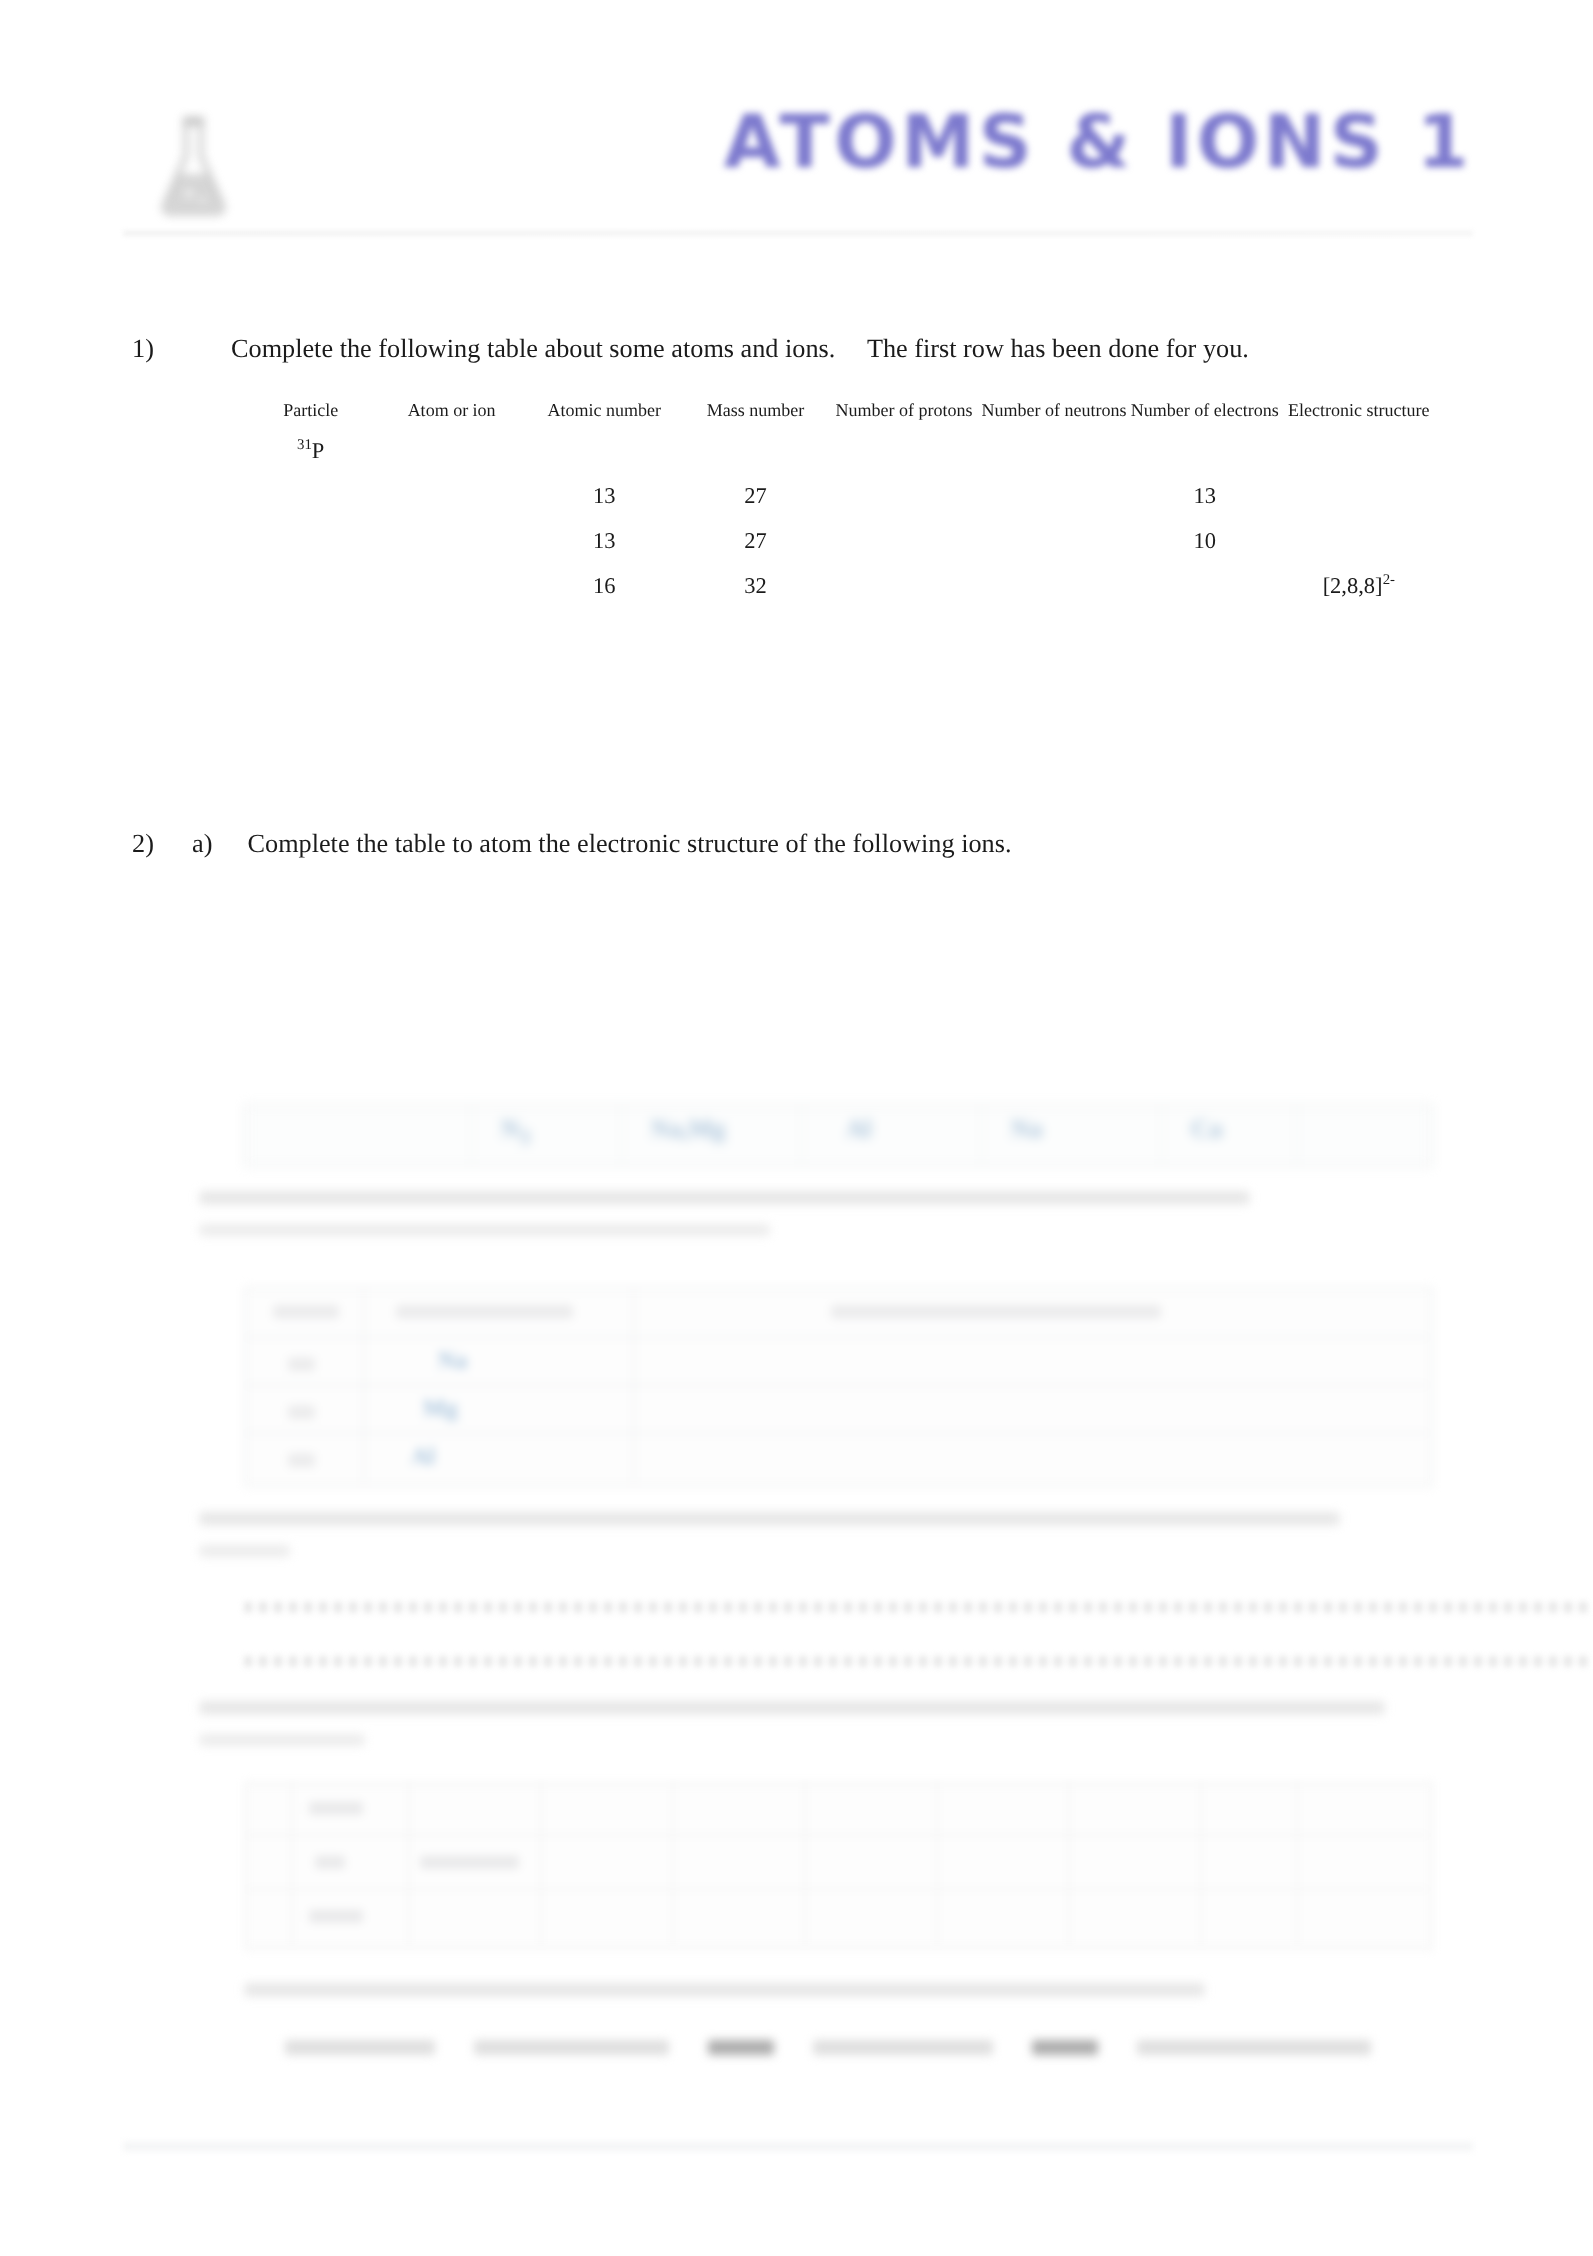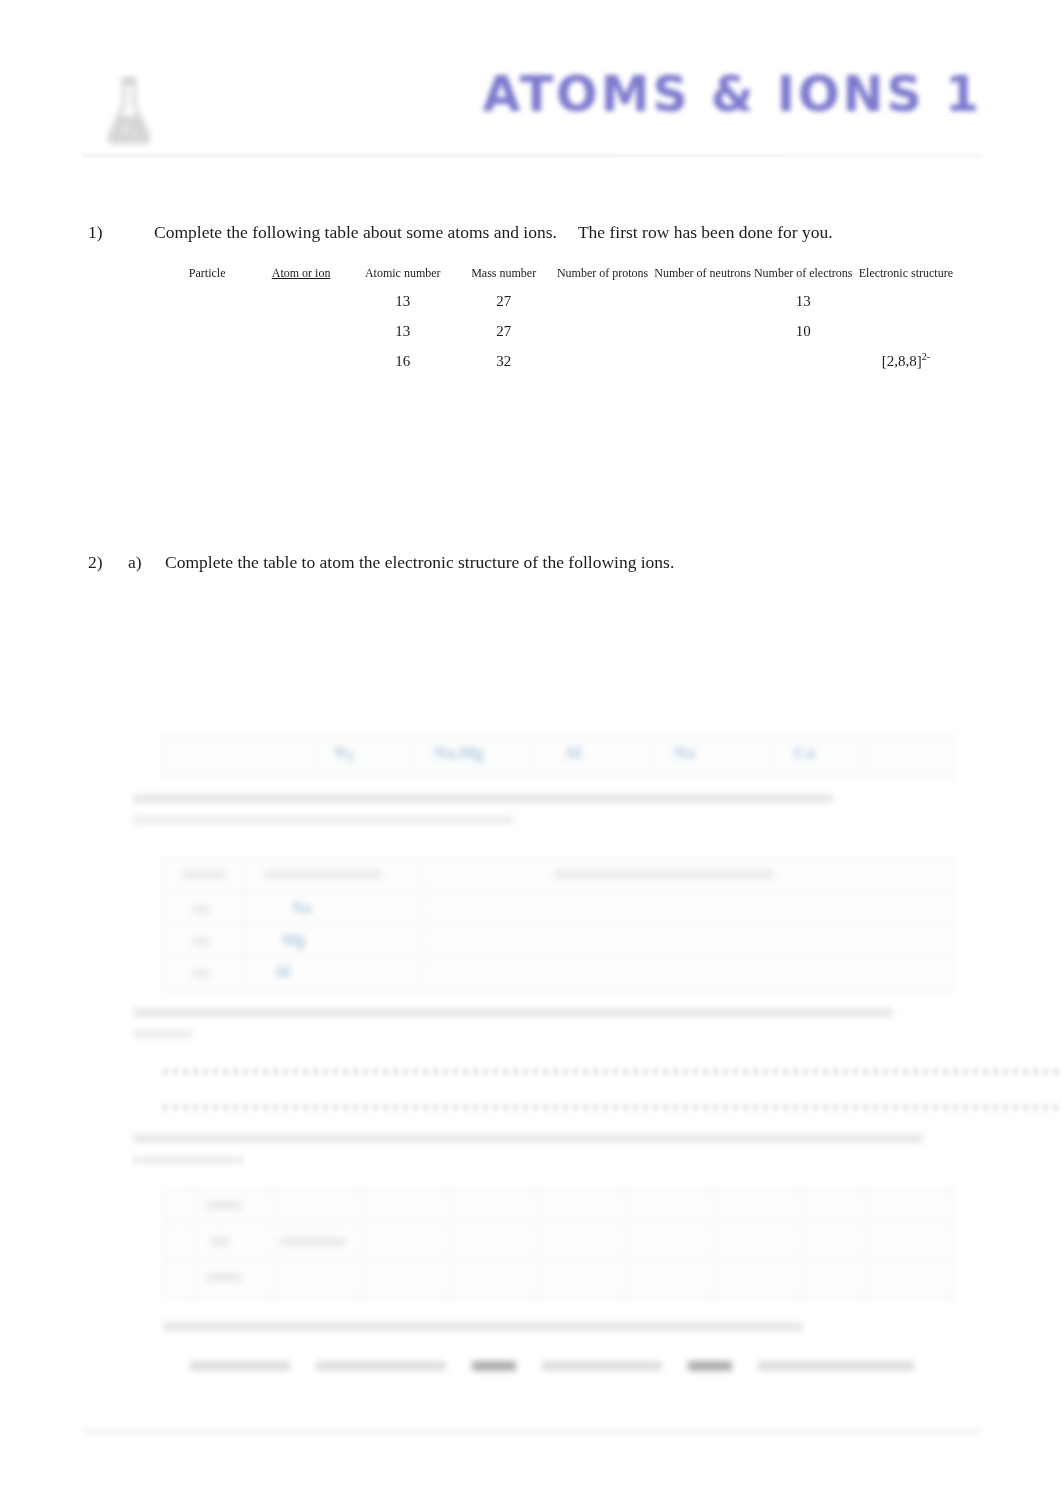--- a/index.html
+++ b/index.html
@@ -90,21 +90,21 @@
     font-size: 12px;
     line-height: 1.12;
     padding-bottom: 6px;
   }
   .tbl1 td {
     font-size: 15px;
     height: 30px;
     padding: 0;
   }
   .col-particle  { width: 88px; }
-  .col-atomion   { width: 100px; text-decoration: underline; }
+  .col-atomion   { width: 100px; }
   .col-atomicno  { width: 104px; }
   .col-massno    { width: 98px; }
   .col-protons   { width: 100px; }
   .col-neutrons  { width: 100px; }
   .col-electrons { width: 101px; }
   .col-estruct   { width: 104px; }
 
   sup { font-size: .66em; vertical-align: super; line-height: 0; }
   .pre-sup { font-size: .66em; vertical-align: super; line-height: 0; }
 
@@ -270,20 +270,30 @@
         <th class="col-massno">Mass number</th>
         <th class="col-protons">Number of protons</th>
         <th class="col-neutrons">Number of neutrons</th>
         <th class="col-electrons">Number of electrons</th>
         <th class="col-estruct">Electronic structure</th>
       </tr>
     </thead>
     <tbody>
 
 
+      <tr>
+        <td><span class="pre-sup">31</span><span>P</span><sup></sup></td>
+        <td></td>
+        <td></td>
+        <td></td>
+        <td></td>
+        <td></td>
+        <td></td>
+        <td><span></span><sup></sup></td>
+      </tr>
 
       <tr>
         <td><span class="pre-sup"></span><span></span><sup></sup></td>
         <td></td>
         <td>13</td>
         <td>27</td>
         <td></td>
         <td></td>
         <td>13</td>
         <td><span></span><sup></sup></td>

